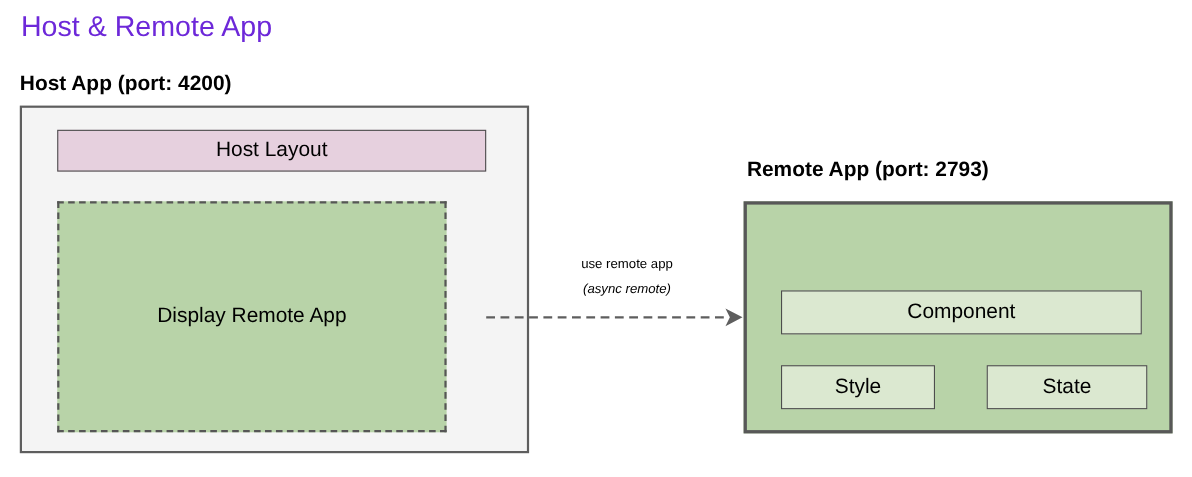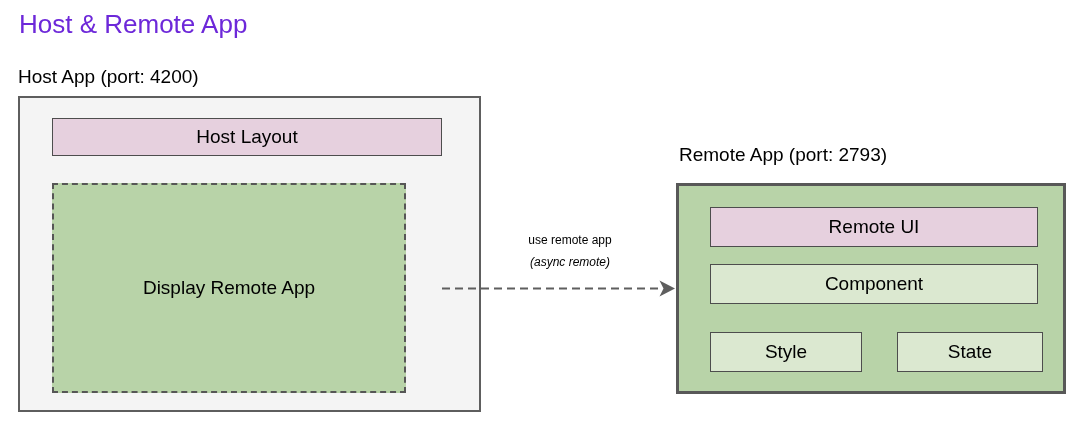--- a/index.html
+++ b/index.html
@@ -31,20 +31,21 @@
     font-size: 26px;
     line-height: 30px;
     color: #6d28d9;
   }
   .group-label {
     position: absolute;
     font-size: 19px;
     line-height: 26px;
     color: #000;
     white-space: nowrap;
+    font-weight: bold;
   }
   .host-label { left: 18px; top: 64px; }
   .remote-label { left: 679px; top: 142px; }
 
   .host-box {
     position: absolute;
     left: 18px;
     top: 96px;
     width: 463px;
     height: 316px;
@@ -81,21 +82,21 @@
   .node.green-dashed {
     background: var(--green-fill);
     border: 2px dashed #565656;
   }
   
   .host-layout   { left: 32px; top: 20px;  width: 390px; height: 38px; }
   .display-remote{ left: 32px; top: 85px;  width: 354px; height: 210px; }
   
   .remote-ui  { left: 31px;  top: 21px;  width: 328px; height: 40px; }
   .component  { left: 31px;  top: 78px;  width: 328px; height: 40px; }
-  .style-node { left: 31px;  top: 146px; width: 152px; height: 40px; }
+  .style-node { left: 31px;  top: 146px; width: 140px; height: 40px; }
   .state-node { left: 218px; top: 146px; width: 146px; height: 40px; }
 
   .arrow-svg {
     position: absolute;
     left: 0; top: 0;
     width: 1084px;
     height: 434px;
     pointer-events: none;
   }
   .arrow-line {
@@ -140,19 +141,18 @@
   </svg>
 
   <div class="arrow-label">
     <div class="line1">use remote app</div>
     <div class="line2">(async remote)</div>
   </div>
 
   <div class="group-label remote-label">Remote App (port: 2793)</div>
 
   <div class="remote-box">
-    <div class="node pink remote-ui">Remote UI</div>
     <div class="node lightgreen component">Component</div>
     <div class="node lightgreen style-node">Style</div>
     <div class="node lightgreen state-node">State</div>
   </div>
 
 </div>
 
 </body></html>

